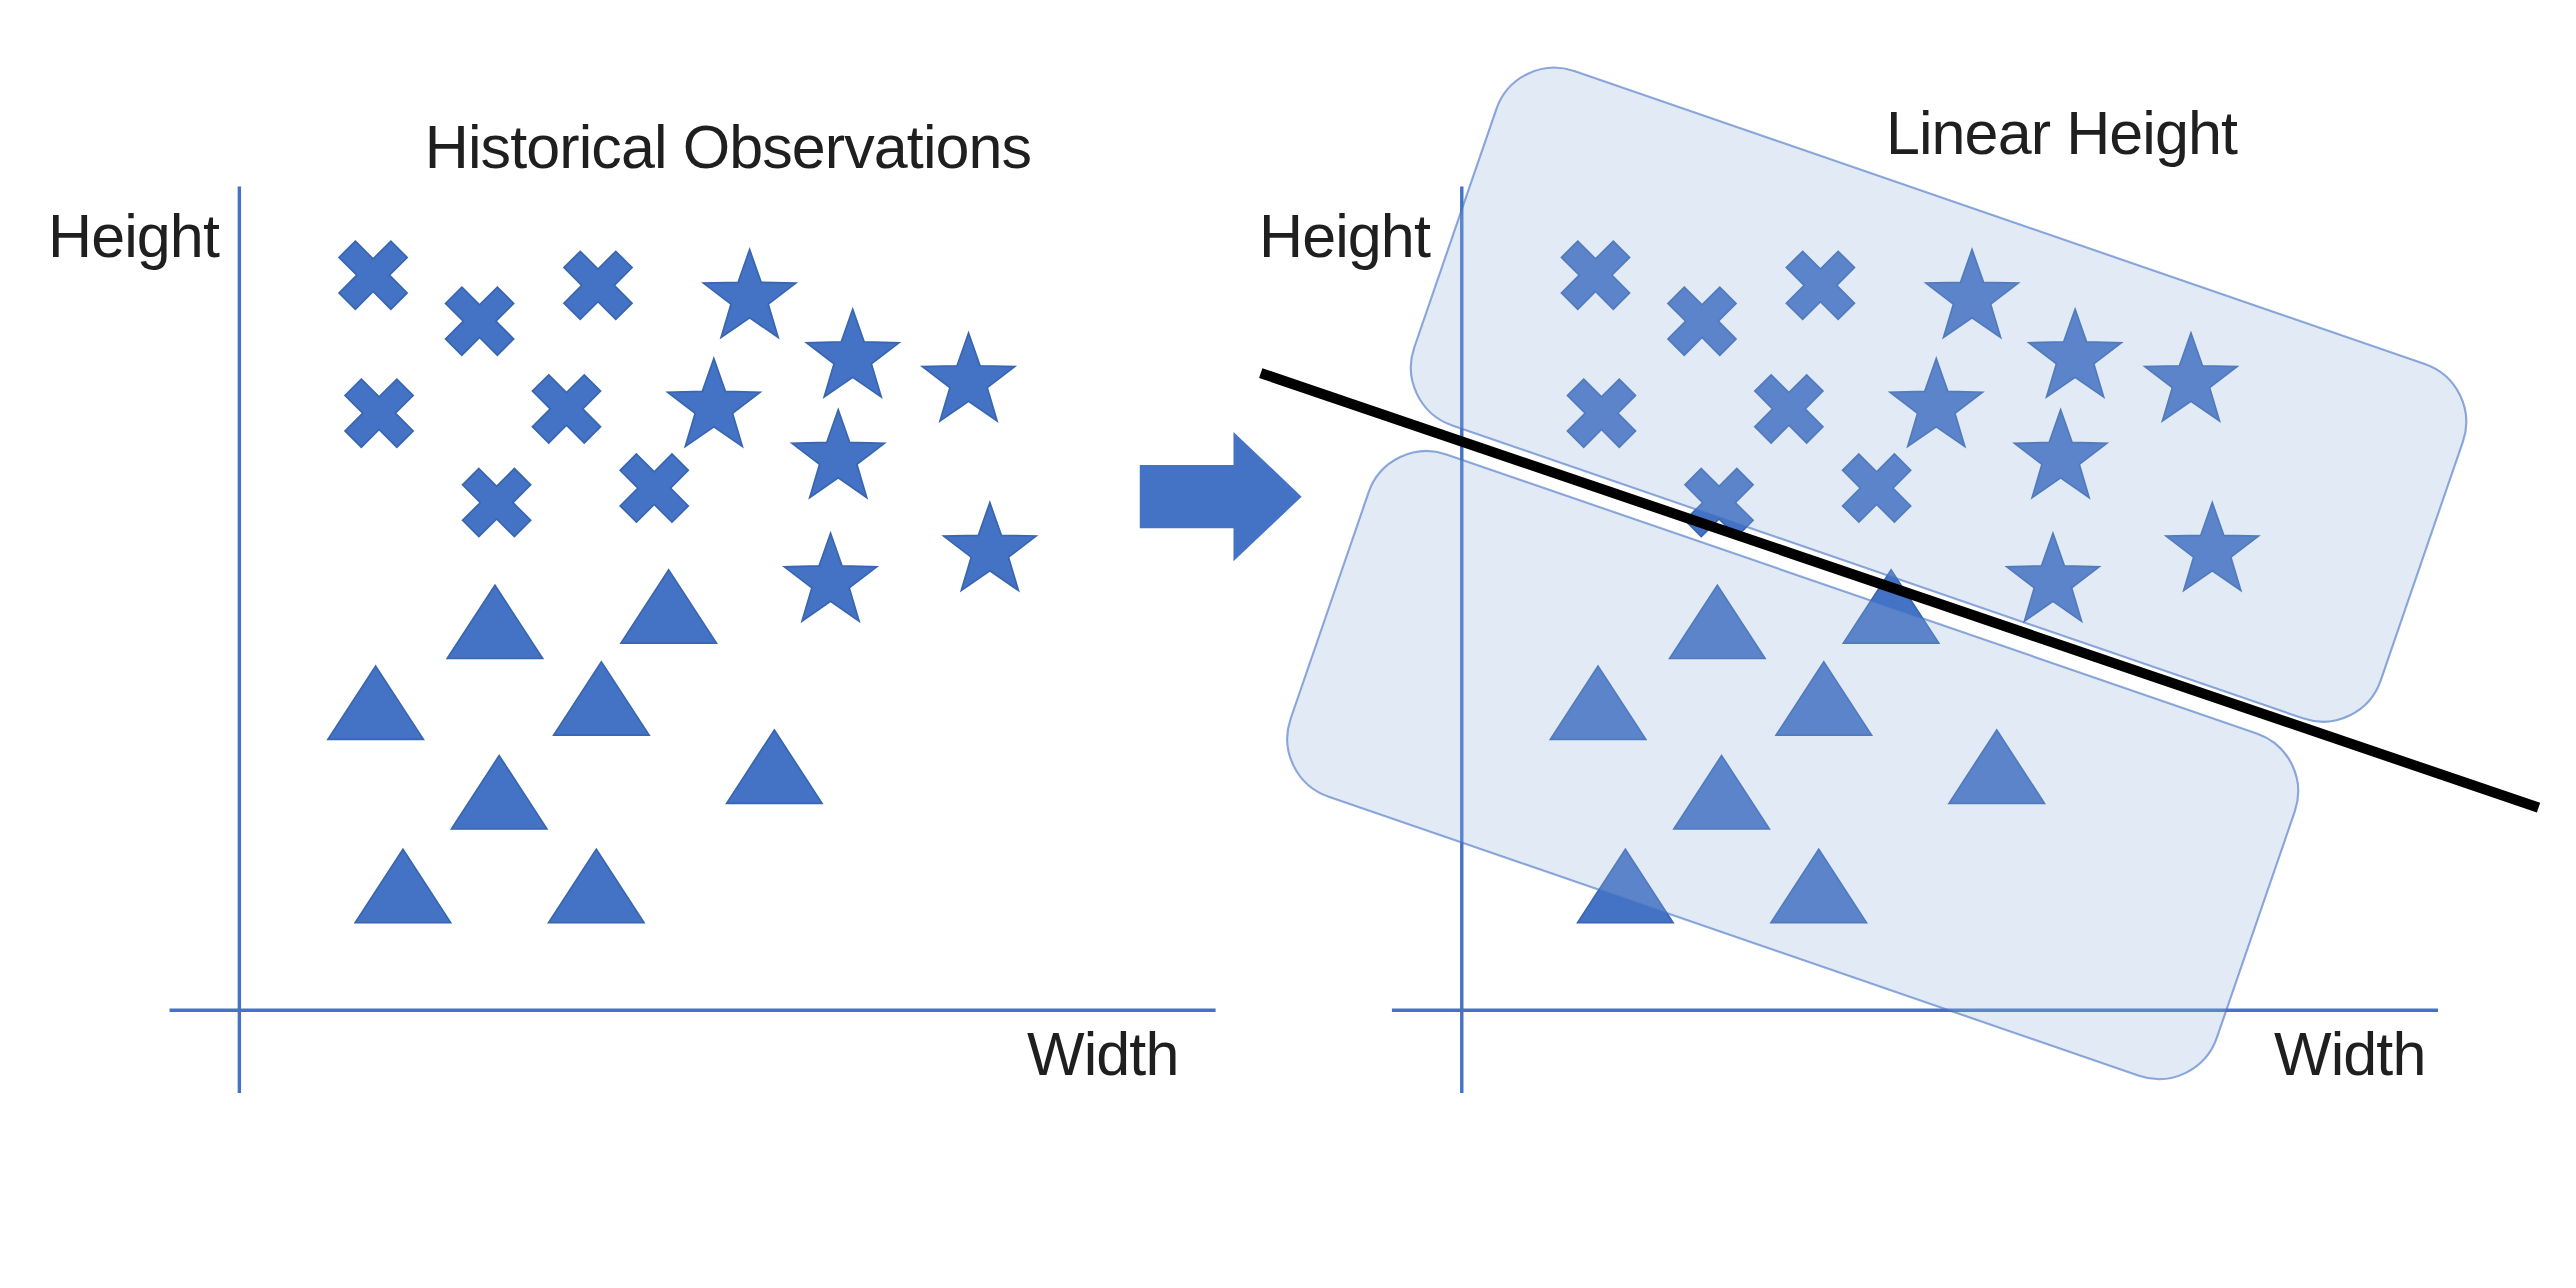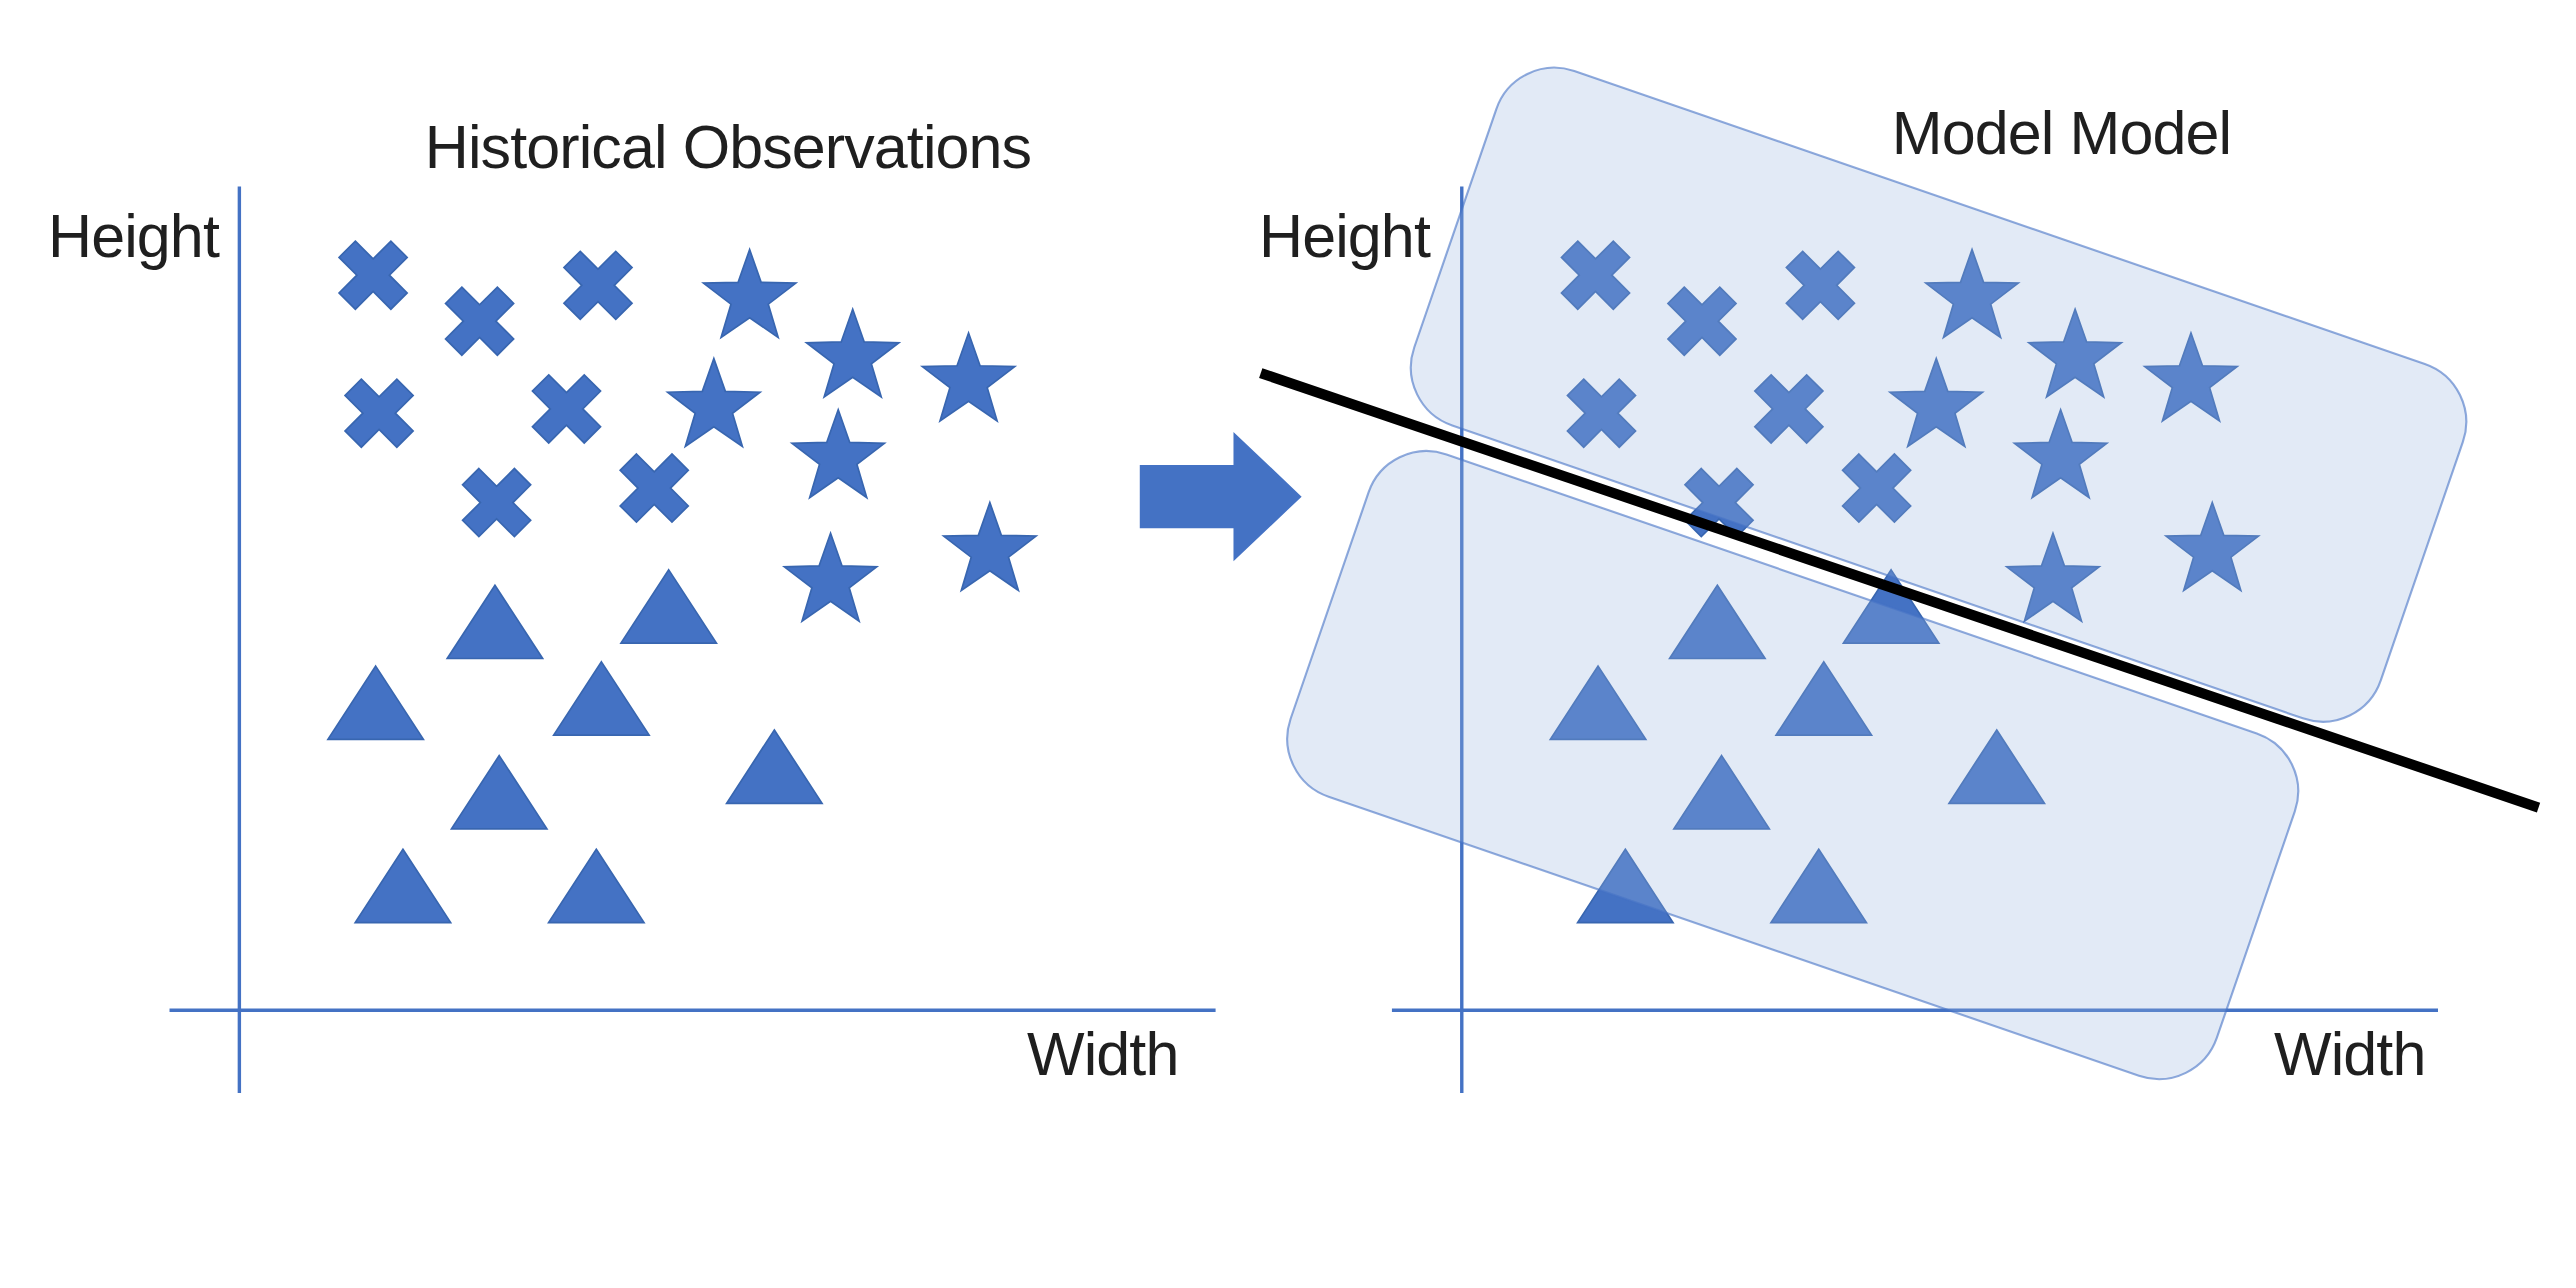--- a/index.html
+++ b/index.html
@@ -73,21 +73,21 @@
       <path fill="#4472C4" stroke="#3866B0" stroke-width="2" d="M1908,997 L1964,1083 L1852,1083 Z"></path>
       <path fill="#4472C4" stroke="#3866B0" stroke-width="2" d="M2135,997 L2191,1083 L2079,1083 Z"></path>
       <rect x="1780" y="60" width="1200" height="440" rx="72" ry="72" transform="rotate(19 1780 60)" fill="rgba(150,178,222,0.28)" stroke="rgba(68,114,196,0.6)" stroke-width="2.5"></rect>
       <rect x="1630" y="510" width="1150" height="425" rx="72" ry="72" transform="rotate(19 1630 510)" fill="rgba(150,178,222,0.28)" stroke="rgba(68,114,196,0.6)" stroke-width="2.5"></rect>
       <line x1="1480" y1="438" x2="2980" y2="948" stroke="#000000" stroke-width="12"></line>
       <polygon points="1338,546 1448,546 1448,507 1528,583 1448,659 1448,620 1338,620" fill="#4472C4"></polygon>
     </svg>
 
   <div class="label title" style="left:400px;top:114px;width:656px;text-align:center;">Historical Observations</div>
 
-  <div class="label title" style="left:1874px;top:100px;width:375px;">Model Model</div>
+  <div class="label title" style="left:1874px;top:100px;width:375px;">Linear Height</div>
 
   <div class="label" style="left:48px;top:203px;">Height</div>
 
   <div class="label" style="left:1259px;top:203px;">Height</div>
 
   <div class="label" style="left:1027px;top:1021px;">Width</div>
 
   <div class="label" style="left:2274px;top:1021px;">Width</div>
 
 </div>

